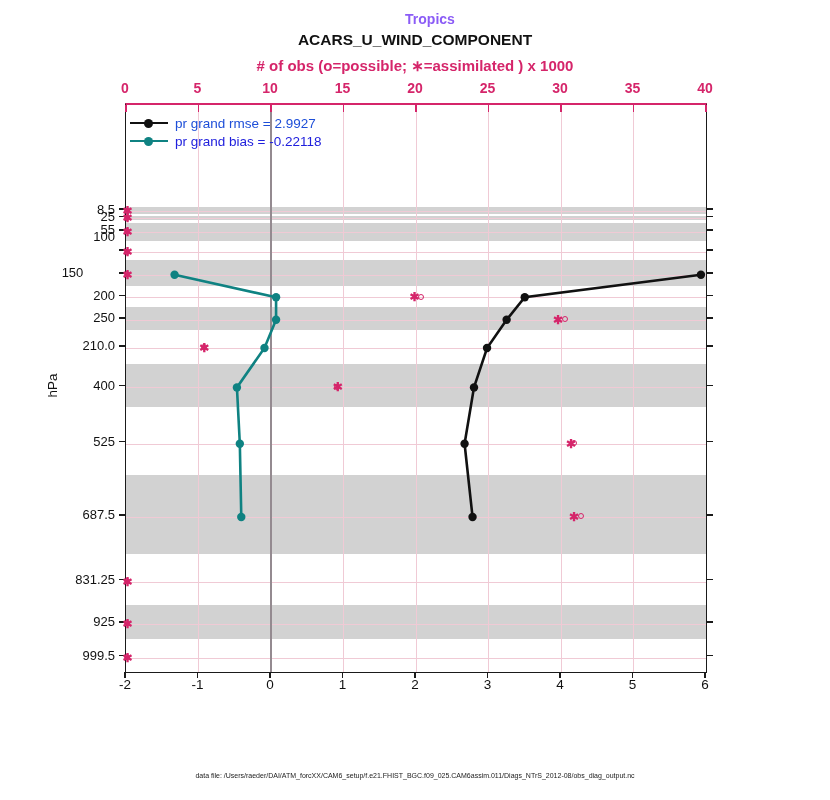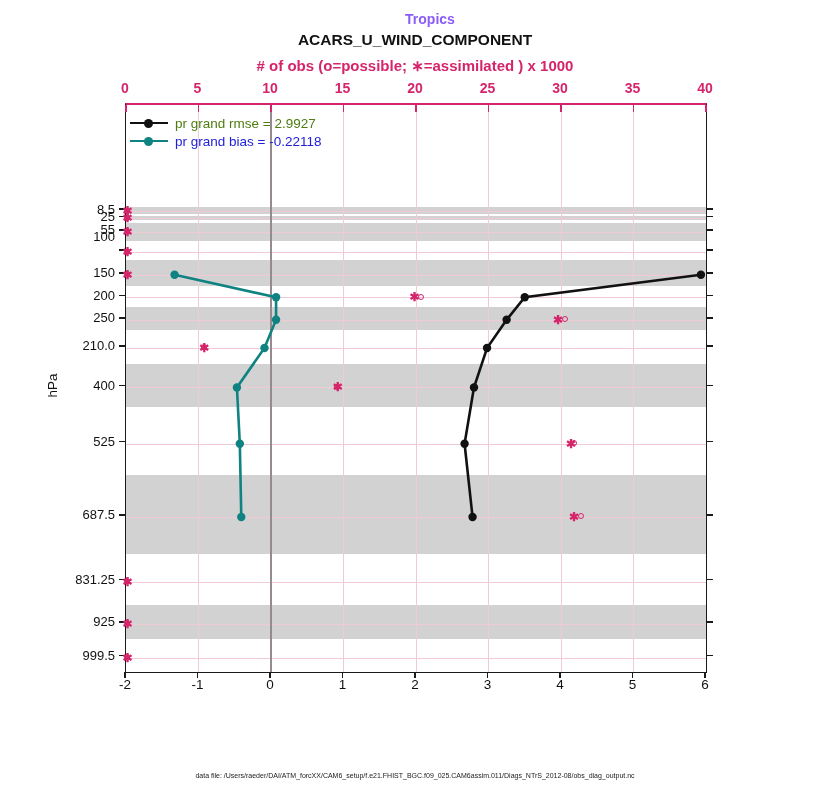--- a/index.html
+++ b/index.html
@@ -50,21 +50,21 @@
   <div class="ttl1">Tropics</div>
   <div class="ttl2">ACARS_U_WIND_COMPONENT</div>
   <div class="subttl" id="subttl" style="color: rgb(213, 37, 106);"># of obs (o=possible; ∗=assimilated ) x 1000</div>
   <div class="ylab">hPa</div>
   <div class="plot" id="plot" style="border-top-color: rgb(213, 37, 106);">
     <div class="legend" id="legend">
         <div class="legrow">
           <div class="legswatch" style="background: rgb(17, 17, 17);">
             <div class="legdot" style="background: rgb(17, 17, 17);"></div>
           </div>
-          <div class="legtxt" style="color: #4d7c0f;">pr grand rmse = 2.9927</div>
+          <div class="legtxt" style="color: #1d4ed8;">pr grand rmse = 2.9927</div>
         </div>
         <div class="legrow">
           <div class="legswatch" style="background: rgb(15, 130, 130);">
             <div class="legdot" style="background: rgb(15, 130, 130);"></div>
           </div>
           <div class="legtxt" style="color: rgb(32, 32, 221);">pr grand bias = -0.22118</div>
         </div>
       </div>
   <div class="band" style="top: 102.17px; height: 7.2096px;"></div>
       <div class="band" style="top: 110.506px; height: 4.9566px;"></div>
@@ -187,21 +187,21 @@
     <div class="tick" style="left: 706.5px; top: 215.685px; width: 6px; height: 1.5px;"></div>
     <div class="ylabel" style="top: 208.935px;">25</div>
     <div class="tick" style="left: 119px; top: 229.203px; width: 6px; height: 1.5px;"></div>
     <div class="tick" style="left: 706.5px; top: 229.203px; width: 6px; height: 1.5px;"></div>
     <div class="ylabel" style="top: 222.453px;">55</div>
     <div class="tick" style="left: 119px; top: 249.48px; width: 6px; height: 1.5px;"></div>
     <div class="tick" style="left: 706.5px; top: 249.48px; width: 6px; height: 1.5px;"></div>
     <div class="ylabel" style="top: 229px;">100</div>
     <div class="tick" style="left: 119px; top: 272.01px; width: 6px; height: 1.5px;"></div>
     <div class="tick" style="left: 706.5px; top: 272.01px; width: 6px; height: 1.5px;"></div>
-    <div class="ylabel" style="top: 265.26px;">150</div>
+    <div class="ylabel" style="top: 265.26px; text-align: center;">150</div>
     <div class="tick" style="left: 119px; top: 294.54px; width: 6px; height: 1.5px;"></div>
     <div class="tick" style="left: 706.5px; top: 294.54px; width: 6px; height: 1.5px;"></div>
     <div class="ylabel" style="top: 287.79px;">200</div>
     <div class="tick" style="left: 119px; top: 317.07px; width: 6px; height: 1.5px;"></div>
     <div class="tick" style="left: 706.5px; top: 317.07px; width: 6px; height: 1.5px;"></div>
     <div class="ylabel" style="top: 310.32px;">250</div>
     <div class="tick" style="left: 119px; top: 345.233px; width: 6px; height: 1.5px;"></div>
     <div class="tick" style="left: 706.5px; top: 345.233px; width: 6px; height: 1.5px;"></div>
     <div class="ylabel" style="top: 338.483px;">210.0</div>
     <div class="tick" style="left: 119px; top: 384.66px; width: 6px; height: 1.5px;"></div>

